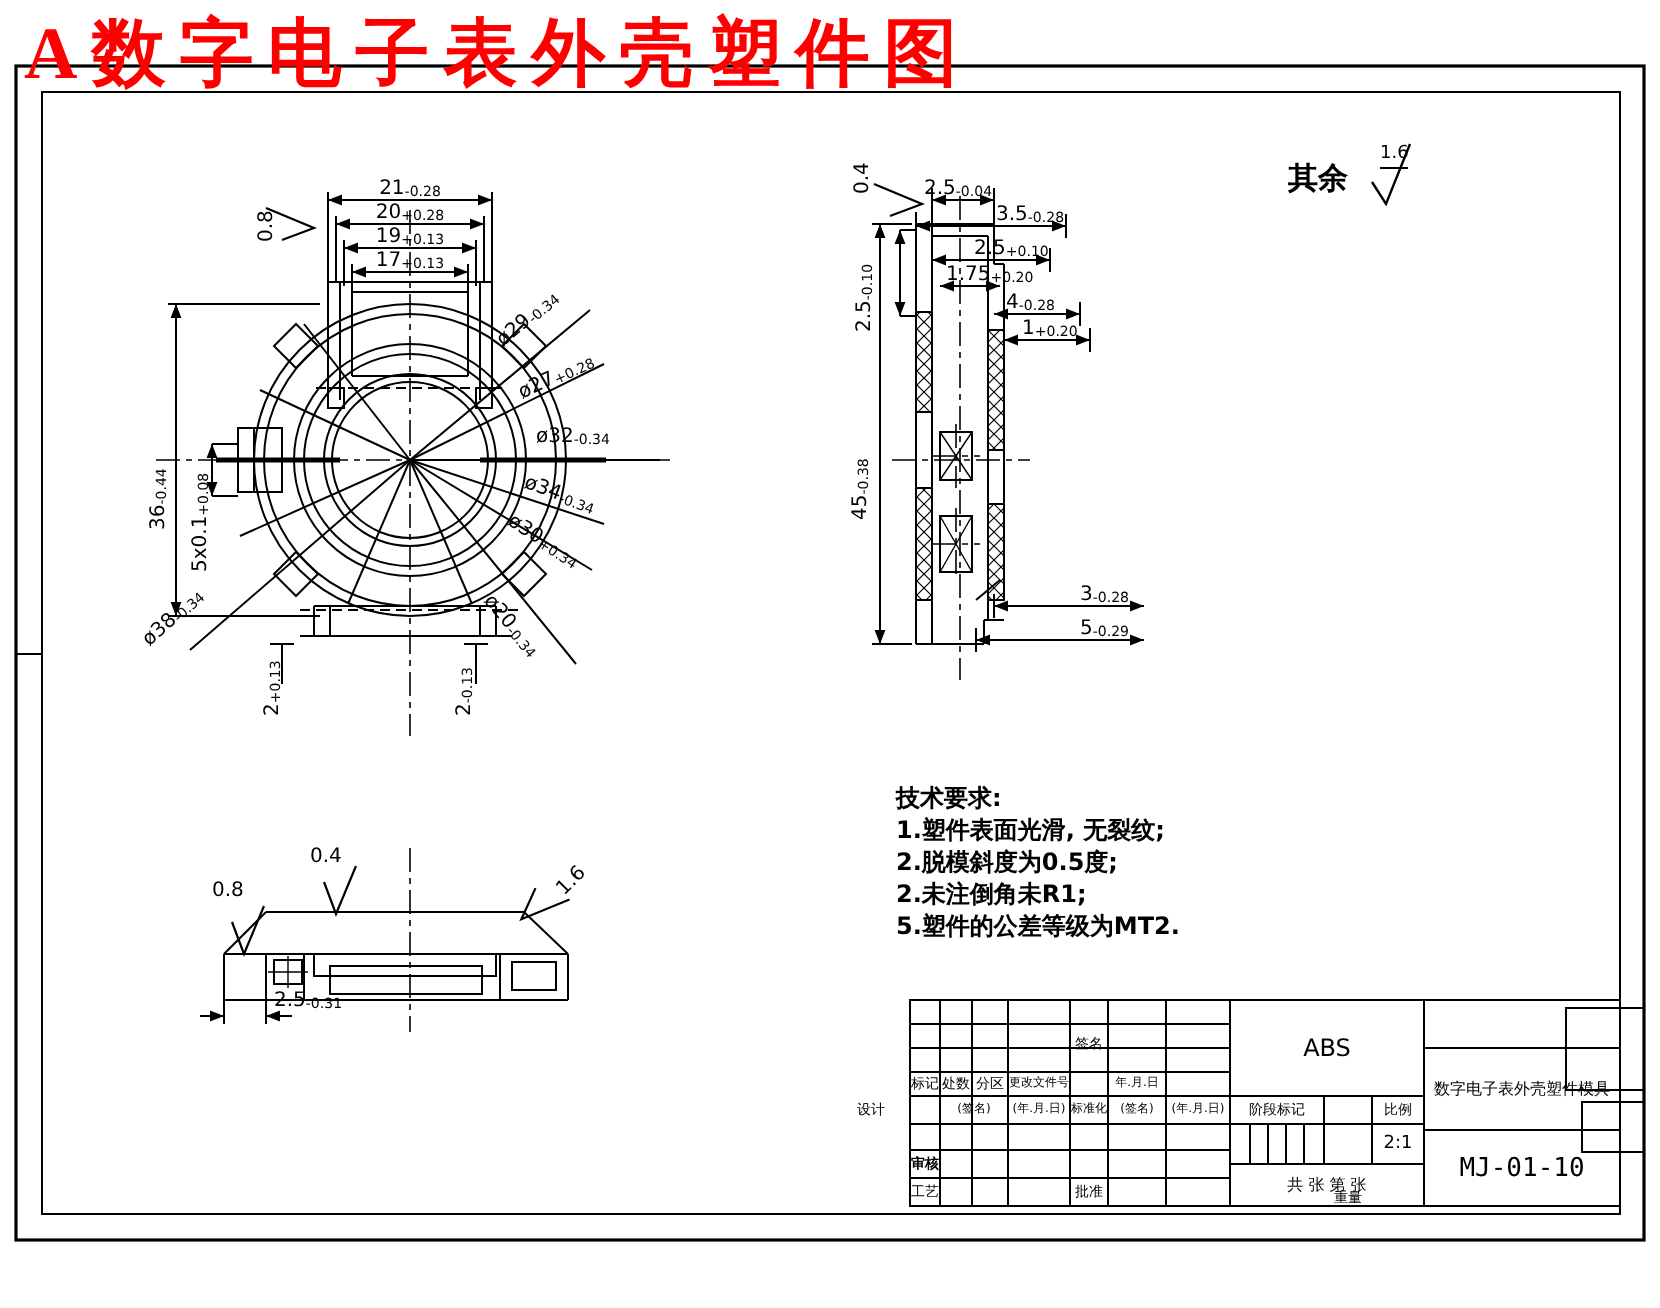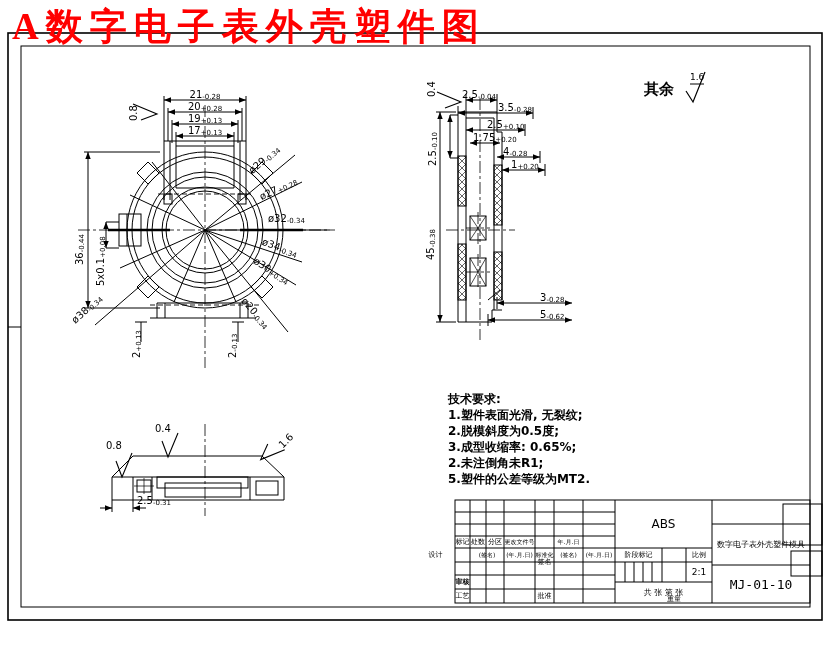--- a/index.html
+++ b/index.html
@@ -291,41 +291,40 @@
 <div class="lab" style="left:462px;top:90px;"><span class="dim-n">2.5</span><span class="dim-t">-0.04</span></div>
 <div class="lab" style="left:498px;top:103px;"><span class="dim-n">3.5</span><span class="dim-t">-0.28</span></div>
 <div class="lab" style="left:487px;top:120px;"><span class="dim-n">2.5</span><span class="dim-t">+0.10</span></div>
 <div class="lab" style="left:473px;top:133px;"><span class="dim-n">1.75</span><span class="dim-t">+0.20</span></div>
 <div class="lab" style="left:503px;top:147px;"><span class="dim-n">4</span><span class="dim-t">-0.28</span></div>
 <div class="lab" style="left:511px;top:160px;"><span class="dim-n">1</span><span class="dim-t">+0.20</span></div>
 <div class="lab r90" style="left:427px;top:97px;">0.4</div>
 <div class="lab r90" style="left:428px;top:166px;"><span class="dim-n">2.5</span><span class="dim-t">-0.10</span></div>
 <div class="lab r90" style="left:426px;top:260px;"><span class="dim-n">45</span><span class="dim-t">-0.38</span></div>
 <div class="lab" style="left:540px;top:293px;"><span class="dim-n">3</span><span class="dim-t">-0.28</span></div>
-<div class="lab" style="left:540px;top:310px;"><span class="dim-n">5</span><span class="dim-t">-0.62</span></div>
+<div class="lab" style="left:540px;top:310px;"><span class="dim-n">5</span><span class="dim-t">-0.29</span></div>
 
 <div class="lab" style="left:106px;top:441px;">0.8</div>
 <div class="lab" style="left:155px;top:424px;">0.4</div>
 <div class="lab" style="left:277px;top:443px;transform:rotate(-45deg);transform-origin:0 0;">1.6</div>
 <div class="lab" style="left:137px;top:496px;"><span class="dim-n">2.5</span><span class="dim-t">-0.31</span></div>
 
 <div class="tech" style="left:448px;top:391px;">
   <div>技术要求:</div>
   <div>1.塑件表面光滑, 无裂纹;</div>
   <div>2.脱模斜度为0.5度;</div>
-  <div>3.成型收缩率: 0.65%;</div>
   <div>2.未注倒角未R1;</div>
   <div>5.塑件的公差等级为MT2.</div>
 </div>
 
 <div class="tb" style="left:455px;top:536px;width:15px;height:12px;font-size:7px;">标记</div>
 <div class="tb" style="left:470px;top:536px;width:16px;height:12px;font-size:7px;">处数</div>
 <div class="tb" style="left:486px;top:536px;width:18px;height:12px;font-size:7px;">分区</div>
 <div class="tb" style="left:504px;top:536px;width:31px;height:12px;font-size:6px;">更改文件号</div>
-<div class="tb" style="left:535px;top:556px;width:19px;height:12px;font-size:7px;">签名</div>
+<div class="tb" style="left:535px;top:516px;width:19px;height:12px;font-size:7px;">签名</div>
 <div class="tb" style="left:554px;top:536px;width:29px;height:12px;font-size:6px;">年.月.日</div>
 <div class="tb" style="left:428px;top:548px;width:15px;height:14px;font-size:7px;">设计</div>
 <div class="tb" style="left:470px;top:548px;width:34px;height:14px;font-size:6px;">(签名)</div>
 <div class="tb" style="left:504px;top:548px;width:31px;height:14px;font-size:6px;">(年.月.日)</div>
 <div class="tb" style="left:535px;top:548px;width:19px;height:14px;font-size:6px;">标准化</div>
 <div class="tb" style="left:554px;top:548px;width:29px;height:14px;font-size:6px;">(签名)</div>
 <div class="tb" style="left:583px;top:548px;width:32px;height:14px;font-size:6px;">(年.月.日)</div>
 <div class="tb" style="left:455px;top:575px;width:15px;height:14px;font-size:7px;font-weight:bold;">审核</div>
 <div class="tb" style="left:455px;top:589px;width:15px;height:14px;font-size:7px;">工艺</div>
 <div class="tb" style="left:535px;top:589px;width:19px;height:14px;font-size:7px;text-align:right;">批准</div>

